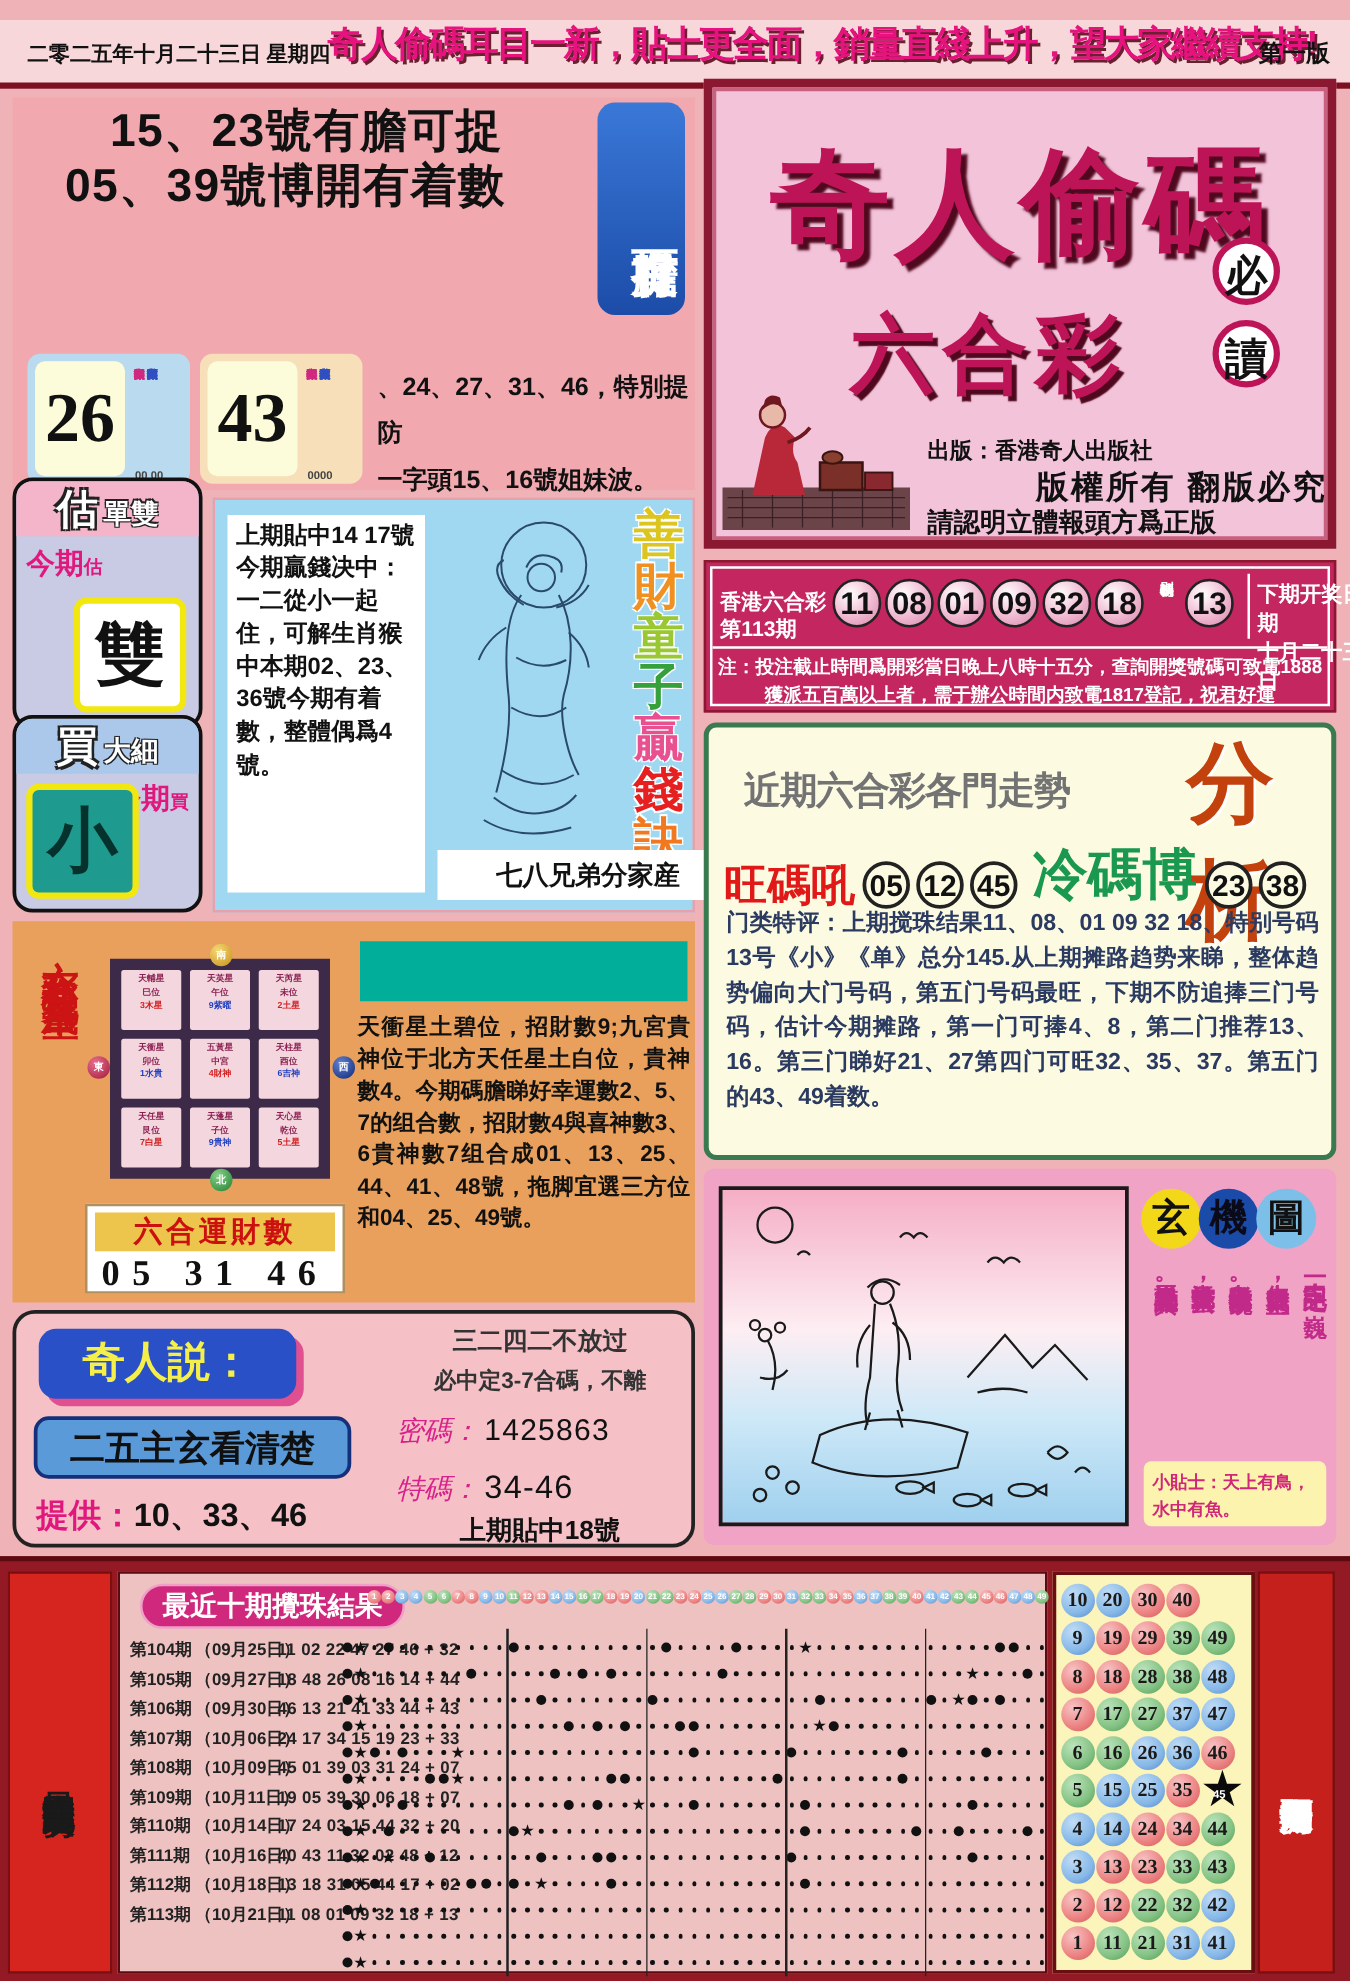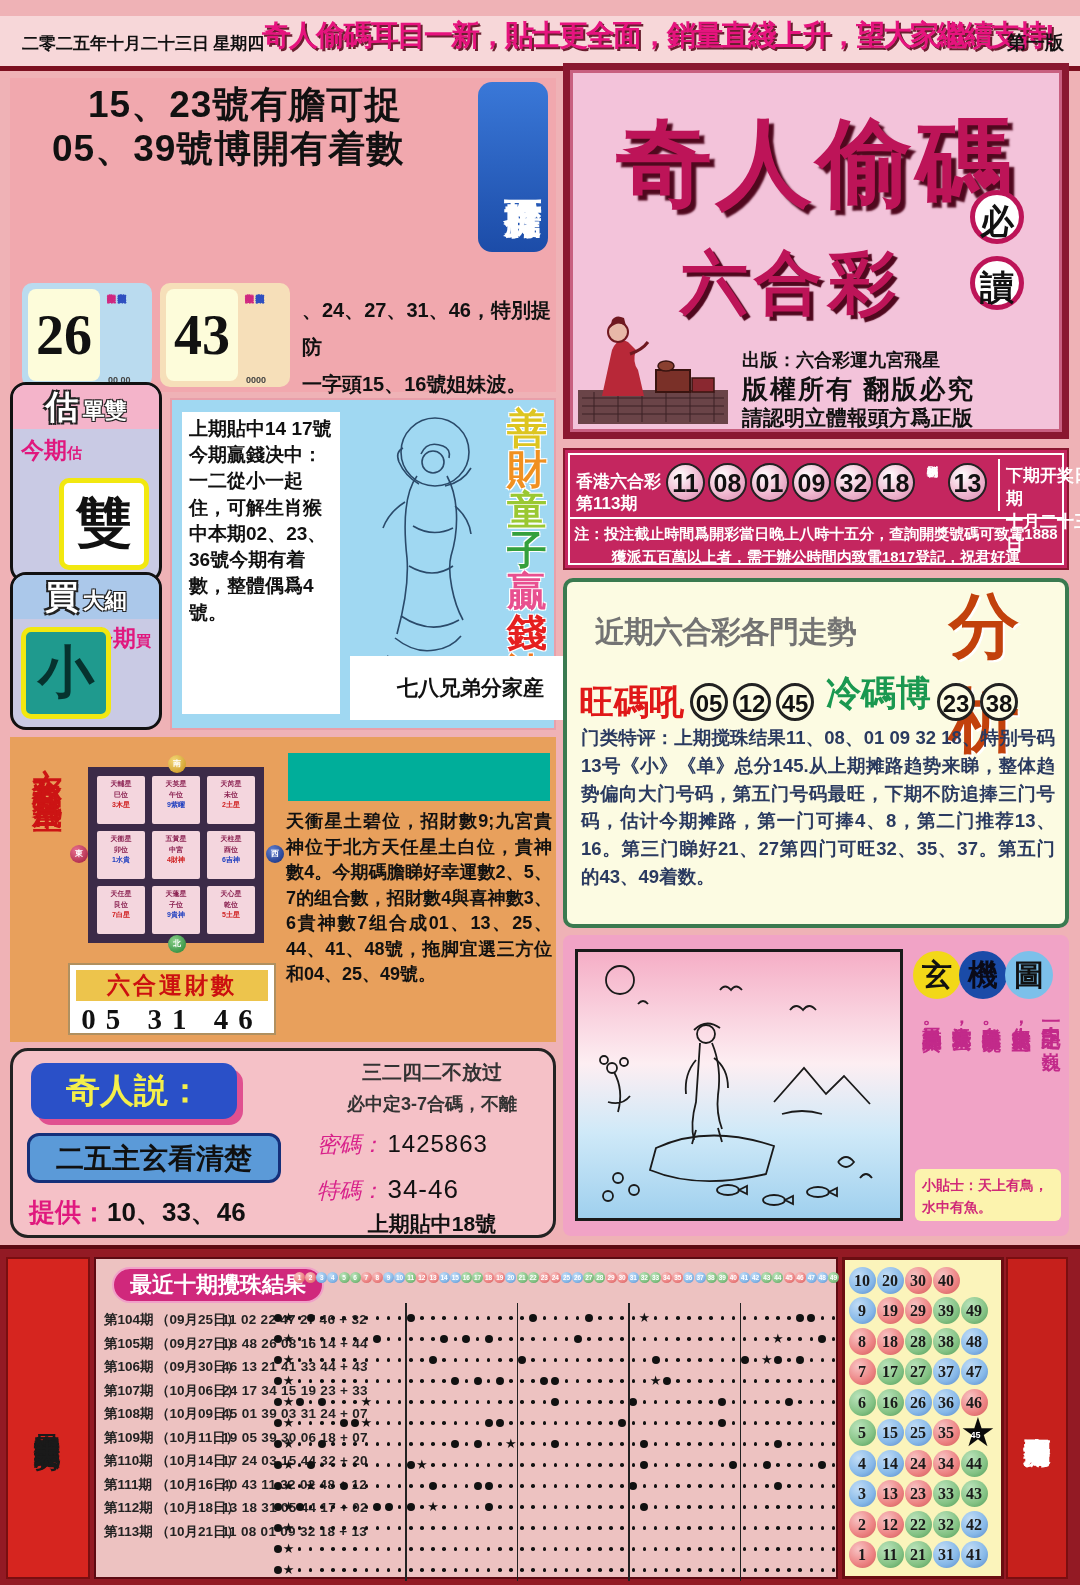--- a/index.html
+++ b/index.html
@@ -37,21 +37,21 @@
   .g-sub{font-size:22px;color:#fff;text-shadow:1px 1px 0 #222,-1px -1px 0 #222,1px -1px 0 #222,-1px 1px 0 #222;}
   .g-line{position:absolute;font-size:23px;font-weight:900;color:#e0187e;}
   .g-line small{font-size:15px;}
   .g-val{position:absolute;width:80px;height:82px;border:5px solid #f2e810;border-radius:10px;background:#fff;
          font-size:56px;font-weight:900;text-align:center;line-height:80px;}
 
   
   .wincode{position:absolute;left:170px;top:398px;width:386px;height:332px;background:#a0d8f2;border:2px solid #e8a0aa;box-sizing:border-box;}
   .win-panel{position:absolute;left:10px;top:12px;width:158px;height:302px;background:#fff;padding:4px 7px;box-sizing:border-box;
              font-size:19px;font-weight:700;line-height:1.38;}
-  .win-caption{position:absolute;left:178px;bottom:8px;width:241px;background:#fff;font-size:21px;font-weight:700;text-align:center;padding:18px 0;}
+  .win-caption{position:absolute;left:178px;bottom:8px;width:241px;background:#fff;font-size:21px;font-weight:700;text-align:center;padding:6px 0;}
   .win-vert{position:absolute;right:4px;top:8px;width:46px;display:flex;flex-direction:column;align-items:center;}
   .wv{font-size:40px;font-weight:900;line-height:1.02;text-shadow:1px 1px 0 #fff,-1px -1px 0 #fff,1px -1px 0 #fff,-1px 1px 0 #fff;}
   .win-svg{position:absolute;left:175px;top:6px;}
 
   
   .palace{position:absolute;left:10px;top:737px;width:546px;height:305px;background:#e8a05c;}
   .palace-title{position:absolute;left:16px;top:8px;height:290px;font-size:30px;font-weight:900;color:#cc1414;letter-spacing:5px;}
   .palace-wrap{position:absolute;left:78px;top:30px;width:158px;height:158px;background:#3c2a48;padding:9px;
                display:grid;grid-template-columns:1fr 1fr 1fr;grid-template-rows:1fr 1fr 1fr;gap:7px;box-sizing:content-box;}
   .p-cell{background:#f4d6de;border-radius:2px;text-align:center;padding-top:3px;overflow:hidden;}
@@ -106,21 +106,21 @@
   .res-next{position:absolute;left:436px;top:10px;width:88px;color:#fff;font-size:17px;font-weight:700;line-height:1.35;}
   .res-note{position:absolute;left:0;top:62px;width:100%;border-top:2px solid #fff;color:#fff;font-size:15px;font-weight:700;
             text-align:center;line-height:1.55;padding-top:3px;}
 
   
   .analysis{position:absolute;left:563px;top:578px;width:506px;height:350px;background:#fcfbe2;border:4px solid #3a7a50;border-radius:10px;box-sizing:border-box;}
   .an-title{position:absolute;left:28px;top:30px;font-size:30px;font-weight:900;color:#737373;letter-spacing:-1px;white-space:nowrap;}
   .an-title-blue{position:absolute;left:382px;top:-2px;font-size:70px;font-weight:900;color:#c2410c;text-shadow:2px 2px 0 #fff;}
   .an-row2{position:absolute;left:12px;top:88px;display:flex;align-items:center;gap:4px;white-space:nowrap;}
   .an-hot{font-size:35px;font-weight:900;color:#e01818;margin-right:2px;}
-  .an-cold{font-size:35px;font-weight:900;color:#1a9850;margin:0 2px 17px 8px;text-align:center;}
+  .an-cold{font-size:44px;font-weight:900;color:#1a9850;margin:0 2px 17px 8px;text-align:center;}
   .an-circle{display:inline-block;width:38px;height:38px;border-radius:50%;border:3px solid #222;font-size:24px;font-weight:700;
              text-align:center;line-height:36px;box-sizing:border-box;background:#fcfbe2;}
   .an-body{position:absolute;left:14px;top:142px;width:474px;font-size:18.5px;font-weight:700;color:#2a3a60;line-height:1.5;text-align:justify;}
 
   
   .mystic{position:absolute;left:563px;top:935px;width:506px;height:301px;background:#f1a3c6;border-radius:8px;}
   .my-frame{position:absolute;left:12px;top:14px;width:328px;height:272px;border:3px solid #1a1a1a;box-sizing:border-box;
             background:linear-gradient(180deg,#f5aec6 0%,#fdeef2 42%,#cfe9f8 68%,#9fd0ee 100%);}
   .my-badges{position:absolute;left:352px;top:16px;display:flex;}
   .m-badge{width:48px;height:48px;border-radius:50%;font-size:30px;font-weight:900;text-align:center;line-height:48px;margin-left:-2px;}
@@ -359,22 +359,22 @@
         <line x1="140" y1="100" x2="140" y2="130"></line>
       </g>
       <path d="M28,104 L38,58 Q44,44 54,50 L62,58 Q58,70 64,78 L70,104 Z" fill="#b82838"></path>
       <circle cx="44" cy="40" r="10" fill="#e8b8a8" stroke="#701820" stroke-width="2"></circle>
       <path d="M36,36 q8,-8 16,-2 l-2,-8 q-8,-4 -12,2 Z" fill="#701820"></path>
       <path d="M56,62 q12,-4 18,-12" stroke="#701820" stroke-width="3" fill="none"></path>
       <rect x="82" y="78" width="34" height="22" fill="#7a3028" stroke="#3a1410" stroke-width="2"></rect>
       <ellipse cx="92" cy="74" rx="8" ry="5" fill="#8a4030" stroke="#3a1410" stroke-width="1.5"></ellipse>
       <rect x="118" y="86" width="22" height="14" fill="#8a2830" stroke="#3a1410" stroke-width="1.5"></rect>
     </svg>
-    <div class="mh-pub" style="top:278px;font-size:18px;">出版：六合彩運九宮飛星</div>
-    <div class="mh-pub" style="top:302px;font-size:26px;letter-spacing:2px;">版權所有  翻版必究</div>
+    <div class="mh-pub" style="top:278px;font-size:18px;">出版：香港奇人出版社</div>
+    <div class="mh-pub" style="top:302px;font-size:26px;letter-spacing:2px;text-align:right;">版權所有  翻版必究</div>
     <div class="mh-pub" style="top:334px;font-size:21px;">請認明立體報頭方爲正版</div>
   </div>
 
   <div class="results">
     <div class="res-inner">
       <div class="res-name">
         <span>香港六合彩</span><br>
         <span>第113期</span>
       </div>
       <div class="res-balls" id="res-balls">

